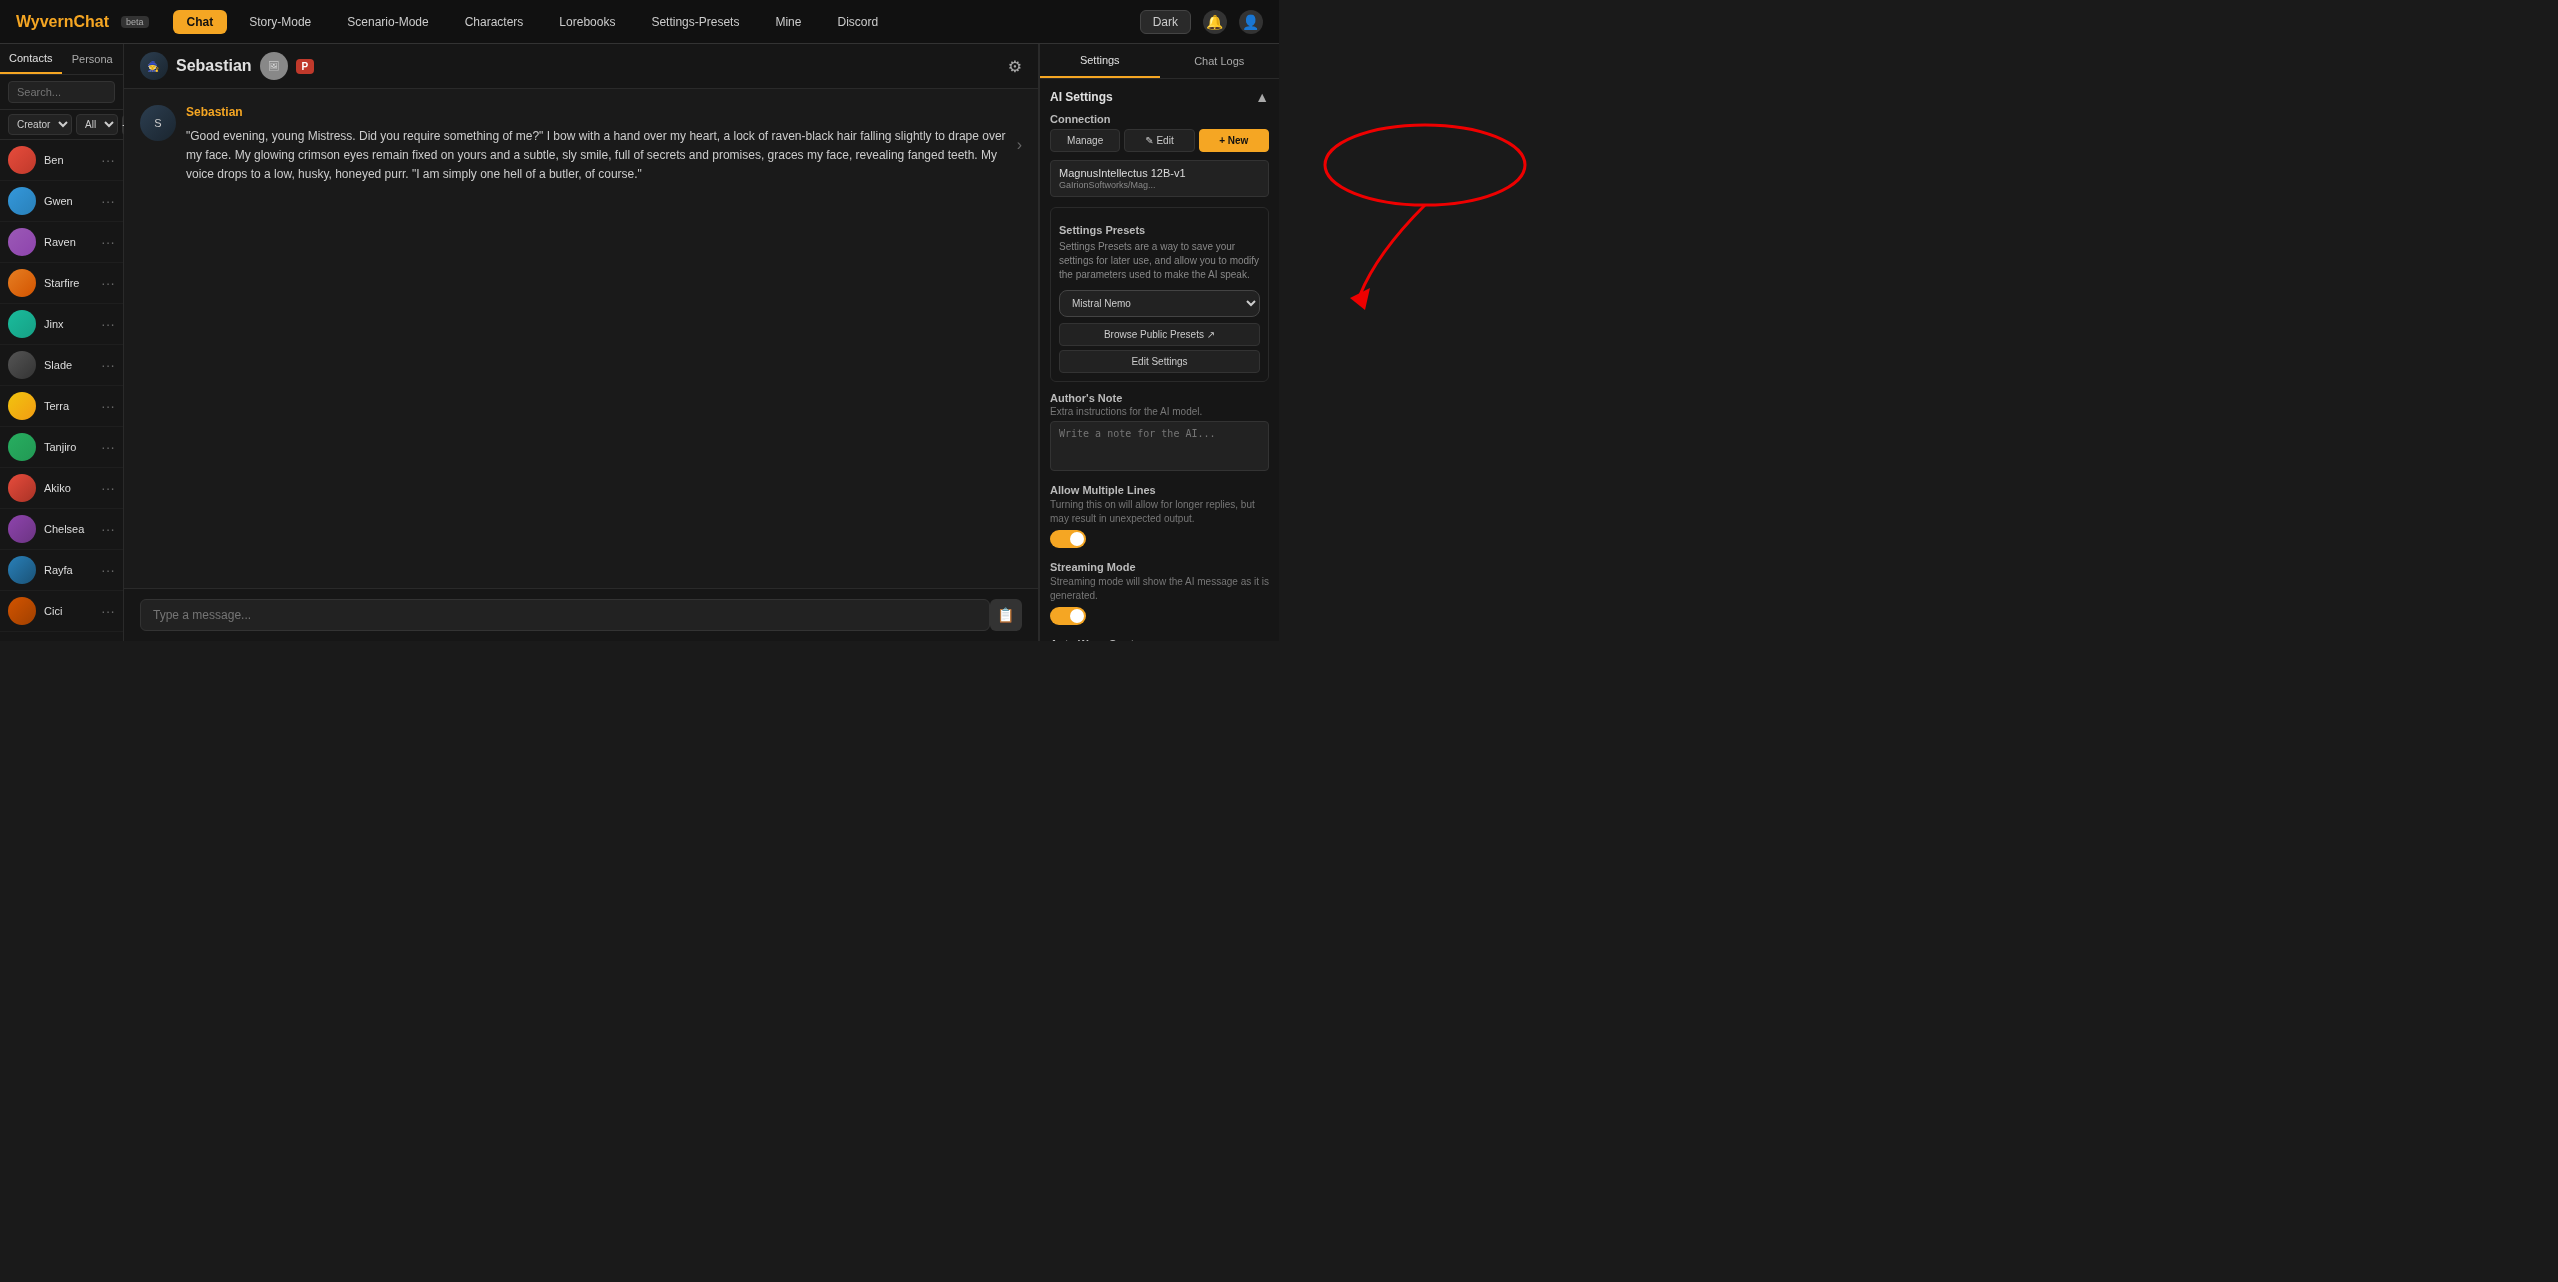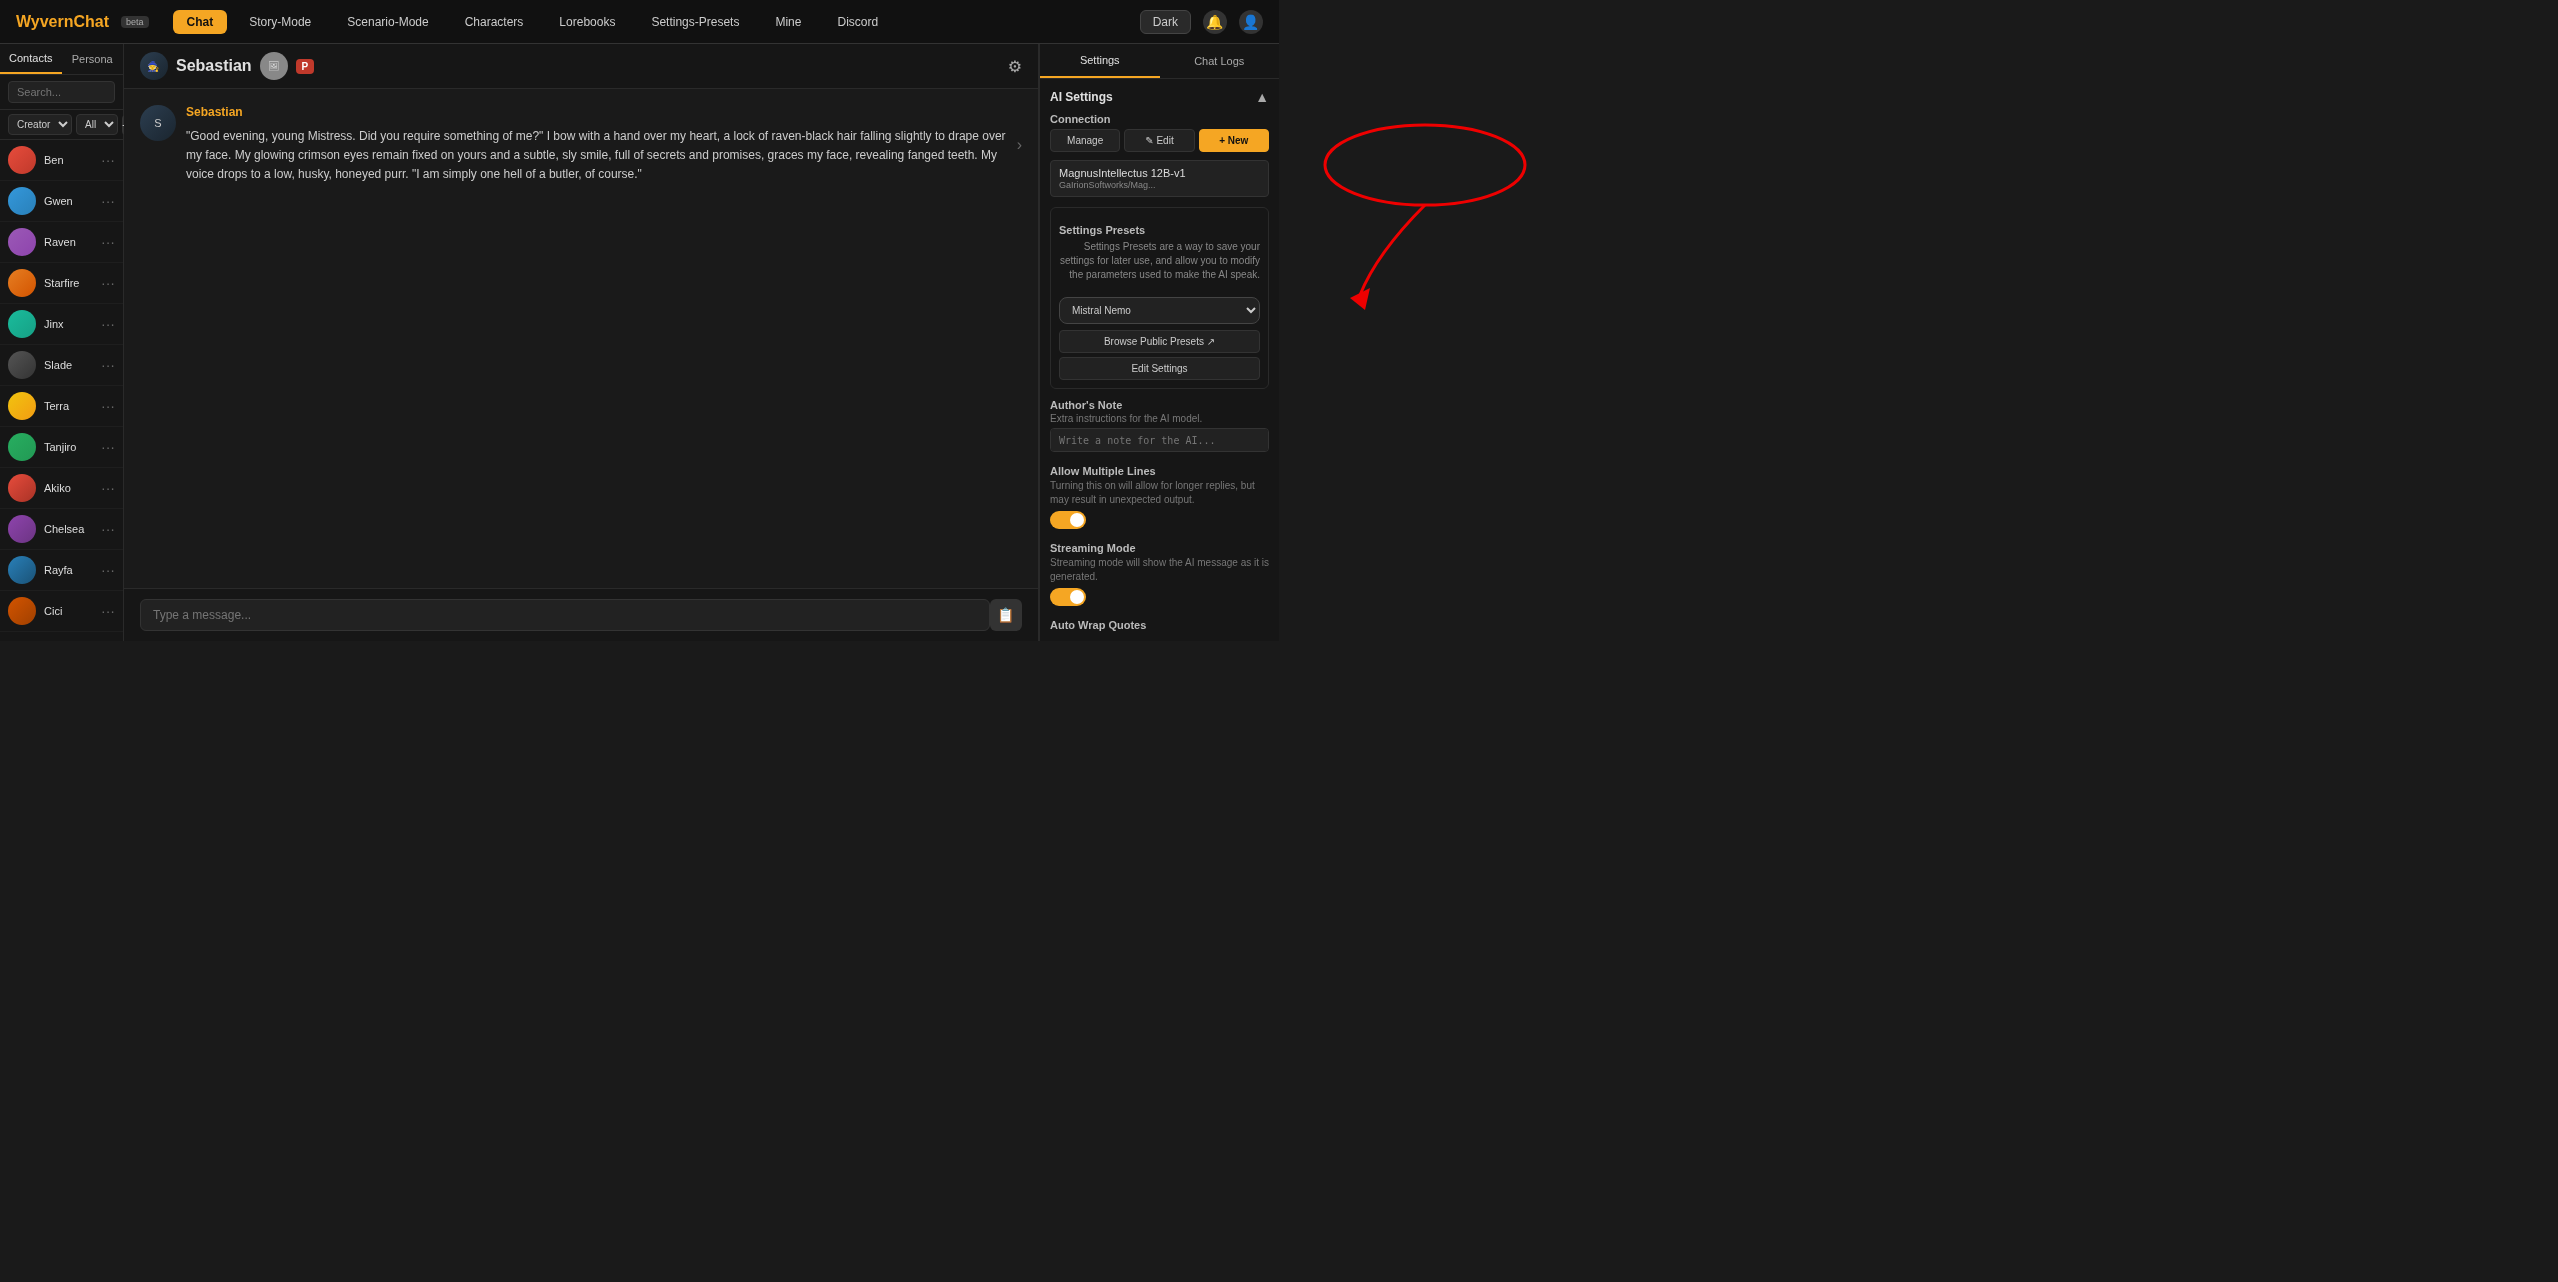--- a/index.html
+++ b/index.html
@@ -389,22 +389,21 @@
     .settings-section {
       border: 1px solid #2a2a2a;
       border-radius: 6px;
       padding: 8px;
       margin-bottom: 10px;
     }
     .settings-desc {
       font-size: 10px;
       color: #888;
       line-height: 1.4;
-      margin-bottom: 15px;
-      text-align: right;
+      margin-bottom: 8px;
     }
     .browse-btn {
       width: 100%;
       padding: 5px;
       background: #222;
       border: 1px solid #333;
       border-radius: 4px;
       color: #ccc;
       cursor: pointer;
       font-size: 10px;
@@ -433,21 +432,21 @@
     }
     .note-textarea {
       width: 100%;
       background: #222;
       border: 1px solid #333;
       border-radius: 4px;
       color: #888;
       padding: 6px 8px;
       font-size: 10px;
       resize: none;
-      height: 24px;
+      height: 50px;
     }
     .toggle-section {
       margin-bottom: 10px;
     }
     .toggle-title {
       font-size: 11px;
       font-weight: 600;
       color: #bbb;
       margin-bottom: 2px;
     }

